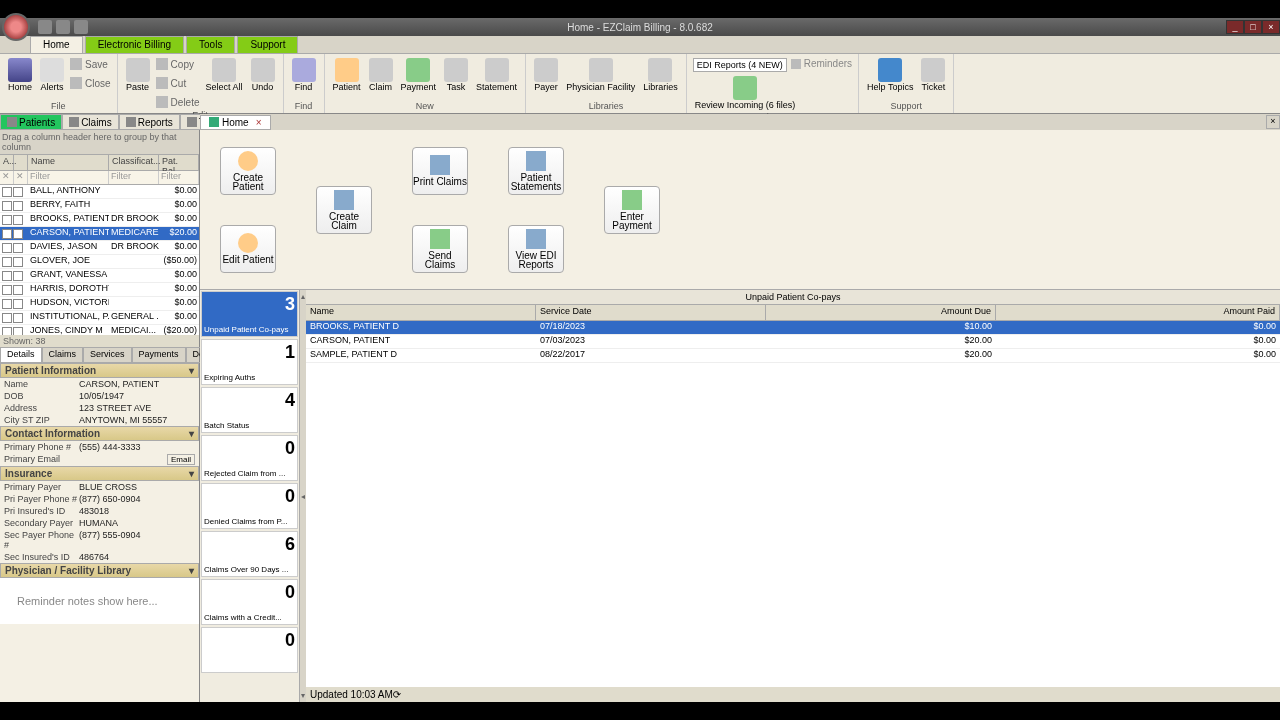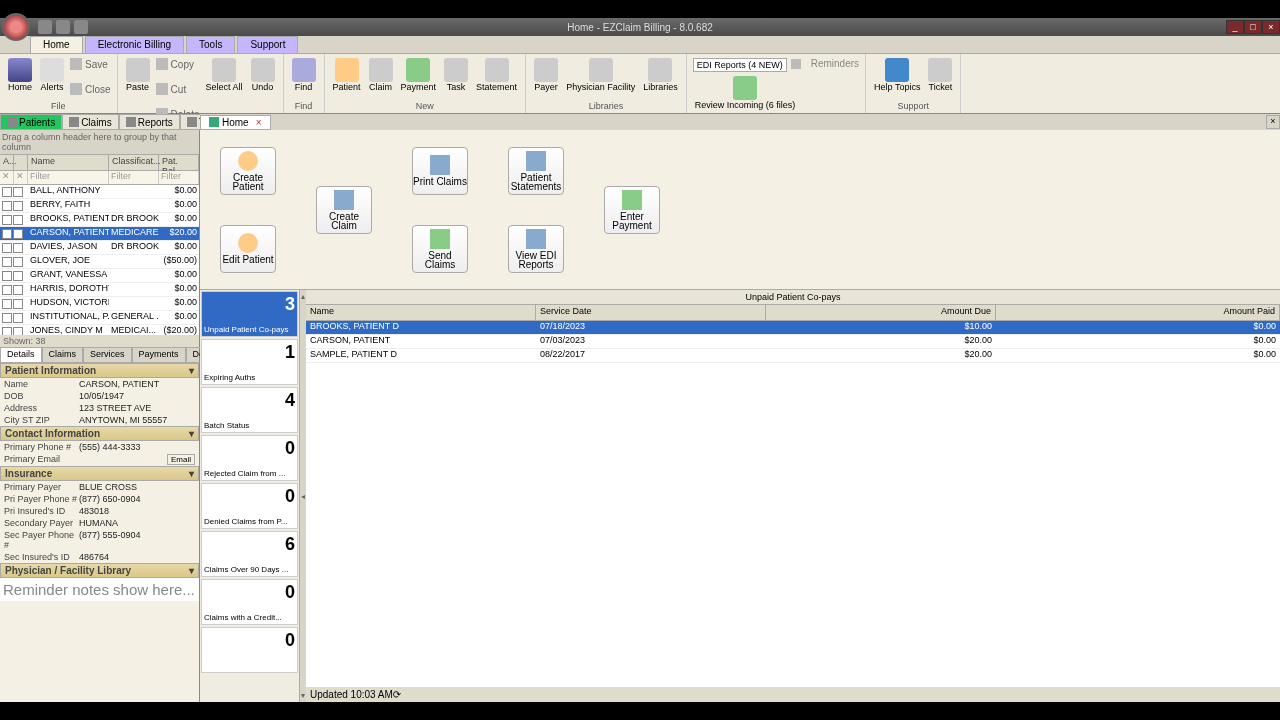--- a/index.html
+++ b/index.html
@@ -6,29 +6,29 @@
 body { background: #000; display: flex; flex-direction: column; height: 720px; width: 1280px; overflow: hidden; }
 .app-frame { background: #e8e4d8; flex: 1; display: flex; flex-direction: column; margin-top: 18px; margin-bottom: 18px; }
 .titlebar { background: linear-gradient(to bottom, #6a6a6a, #4a4a4a); height: 18px; display: flex; align-items: center; color: #ddd; position: relative; }
 .titlebar .app-icon { width: 28px; height: 28px; background: radial-gradient(circle, #e88 30%, #a44 70%); border-radius: 50%; margin: -5px 4px -5px 2px; z-index: 2; border: 2px solid #666; }
 .titlebar .qat { display: flex; gap: 4px; margin-left: 4px; }
 .titlebar .qat span { width: 14px; height: 14px; background: #888; border-radius: 2px; }
 .titlebar .title { position: absolute; left: 50%; transform: translateX(-50%); font-size: 10px; color: #ddd; }
 .titlebar .winbtns { margin-left: auto; display: flex; }
 .titlebar .winbtns span { width: 18px; height: 14px; background: #7a2a2a; border: 1px solid #333; color: #fff; text-align: center; line-height: 12px; font-size: 9px; }
 .ribbon-tabs { display: flex; background: #d8d4c8; height: 18px; border-bottom: 1px solid #aaa; padding-left: 30px; }
-.ribbon-tabs .tab { padding: 2px 12px; border: 1px solid #aaa; background: #c4b5fd; border-bottom: none; margin-right: 2px; font-size: 10px; cursor: pointer; }
+.ribbon-tabs .tab { padding: 2px 12px; border: 1px solid #aaa; background: #84cc16; border-bottom: none; margin-right: 2px; font-size: 10px; cursor: pointer; }
 .ribbon-tabs .tab.active { background: #f4f0e4; }
 .ribbon { background: #f0ece0; height: 60px; display: flex; border-bottom: 1px solid #888; }
 .ribbon-group { display: flex; flex-direction: column; border-right: 1px solid #ccc; padding: 2px 4px; }
 .ribbon-btns { display: flex; flex: 1; align-items: flex-start; }
 .rb-btn { display: flex; flex-direction: column; align-items: center; padding: 2px 4px; cursor: pointer; min-width: 32px; }
 .rb-btn .ico { width: 24px; height: 24px; background: #ccc; border-radius: 3px; margin-bottom: 1px; }
 .rb-btn .lbl { font-size: 9px; text-align: center; line-height: 9px; }
-.rb-small { display: flex; flex-direction: column; gap: 13px; padding: 2px; }
+.rb-small { display: flex; flex-direction: column; gap: 7px; padding: 2px; }
 .rb-small div { display: flex; align-items: center; font-size: 9px; gap: 3px; color: #666; }
 .rb-small .si { width: 12px; height: 12px; background: #bbb; }
 .ribbon-group .glabel { font-size: 9px; text-align: center; color: #555; }
 .alerts-combo { border: 1px solid #aaa; padding: 1px 3px; font-size: 9px; background: #fff; margin: 2px; }
 .main-area { flex: 1; display: flex; background: #e8e4d8; overflow: hidden; }
 .left-pane { width: 200px; display: flex; flex-direction: column; border-right: 1px solid #888; background: #f0ece0; }
 .left-tabs { display: flex; background: #d8d4c8; height: 16px; }
 .left-tabs div { padding: 1px 6px; border: 1px solid #aaa; font-size: 9px; background: #e8e4d8; cursor: pointer; display: flex; align-items: center; gap: 2px; }
 .left-tabs div.active { background: #22c55e; }
 .lt-ico { width: 10px; height: 10px; background: #888; display: inline-block; }
@@ -48,21 +48,21 @@
 .pr-bal { width: 40px; text-align: right; }
 .shown-bar { font-size: 9px; padding: 1px 3px; background: #e0dccc; color: #666; }
 .detail-tabs { display: flex; height: 16px; background: #d8d4c8; }
 .detail-tabs div { padding: 1px 6px; border: 1px solid #aaa; font-size: 9px; cursor: pointer; }
 .detail-tabs div.active { background: #fff; }
 .detail-panel { flex: 1; background: #f4f0e4; overflow-y: auto; }
 .section-hdr { background: linear-gradient(to bottom, #e8d8a8, #d8c888); padding: 1px 4px; font-size: 9px; font-weight: bold; color: #444; display: flex; justify-content: space-between; border: 1px solid #aaa; }
 .field-row { display: flex; padding: 1px 4px; }
 .field-row .fl { width: 75px; font-size: 9px; color: #444; }
 .field-row .fv { flex: 1; font-size: 9px; color: #222; }
-.reminder { background: #fff; padding: 3px; font-size: 15px; color: #888; flex: 1; }
+.reminder { background: #fff; padding: 17px; font-size: 11px; color: #888; flex: 1; }
 .right-pane { flex: 1; display: flex; flex-direction: column; }
 .doc-tabs { display: flex; background: #d8d4c8; height: 16px; align-items: center; }
 .doc-tabs .dtab { padding: 1px 8px; border: 1px solid #aaa; background: #fff; font-size: 9px; display: flex; align-items: center; gap: 3px; }
 .doc-tabs .dtab .di { width: 10px; height: 10px; background: #3a7; }
 .doc-tabs .dtab .dx { color: #a33; cursor: pointer; margin-left: 4px; }
 .doc-tabs .dclose { margin-left: auto; width: 14px; height: 14px; border: 1px solid #aaa; text-align: center; font-size: 9px; cursor: pointer; }
 .workflow { height: 160px; background: #f4f0e4; padding: 10px 20px; display: flex; align-items: center; gap: 40px; border-bottom: 1px solid #aaa; }
 .wf-col { display: flex; flex-direction: column; gap: 30px; }
 .wf-btn { width: 56px; height: 48px; border: 1px solid #aaa; background: linear-gradient(to bottom, #fff, #eee); border-radius: 4px; display: flex; flex-direction: column; align-items: center; justify-content: center; cursor: pointer; font-size: 9px; text-align: center; line-height: 9px; }
 .wf-btn .wi { width: 20px; height: 20px; background: #8ac; margin-bottom: 2px; }
@@ -221,21 +221,21 @@
         <div class="rb-btn">
             <div class="ico"></div>
             <div class="lbl">Libraries</div>
           </div>
       </div>
       <div class="glabel">Libraries</div>
     </div>
     <div class="ribbon-group">
       <div class="ribbon-btns" style="flex-direction:row;">
         <div class="alerts-combo">EDI Reports (4 NEW)</div>
-        <div style="display:flex;align-items:center;gap:10px;font-size:9px;color:#888;padding:2px;justify-content:space-between;">
+        <div style="display:flex;align-items:center;gap:3px;font-size:9px;color:#888;padding:2px;justify-content:space-between;">
             <span class="si" style="width:10px;height:10px;background:#bbb;"></span>
             <span>Reminders</span>
           </div>
       </div>
       <div class="ribbon-btns">
         <div class="rb-btn">
             <div class="ico ico-money"></div>
             <div class="lbl">Review Incoming (6 files)</div>
           </div>
       </div>

